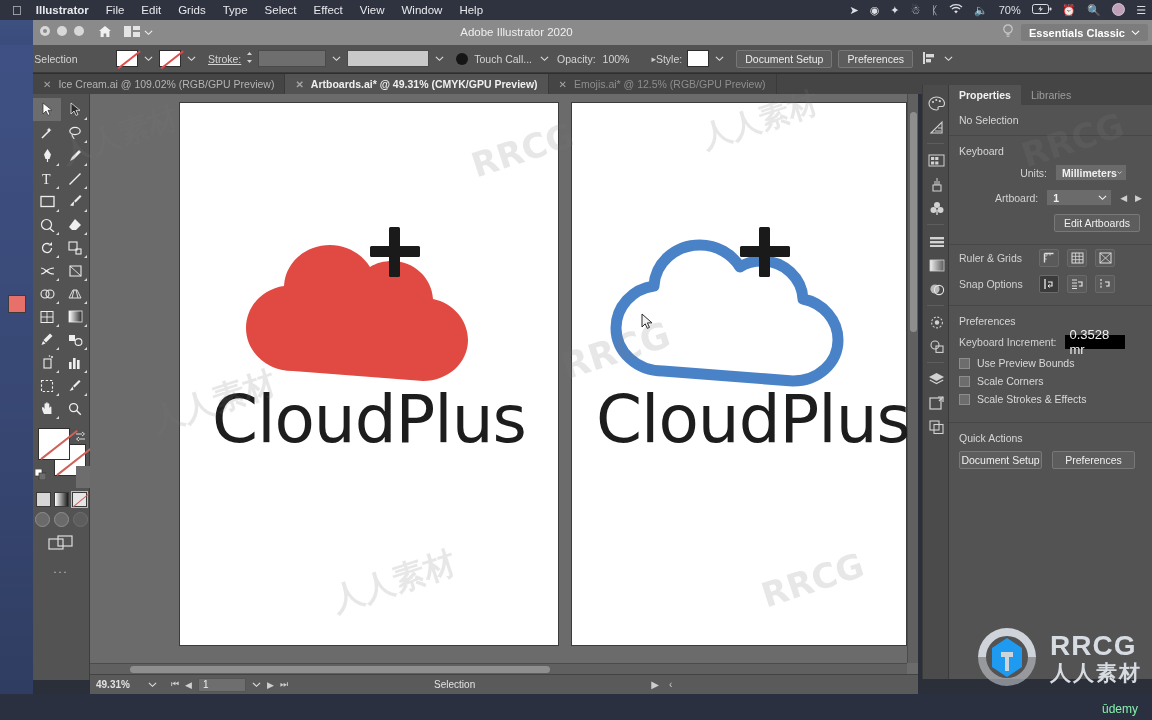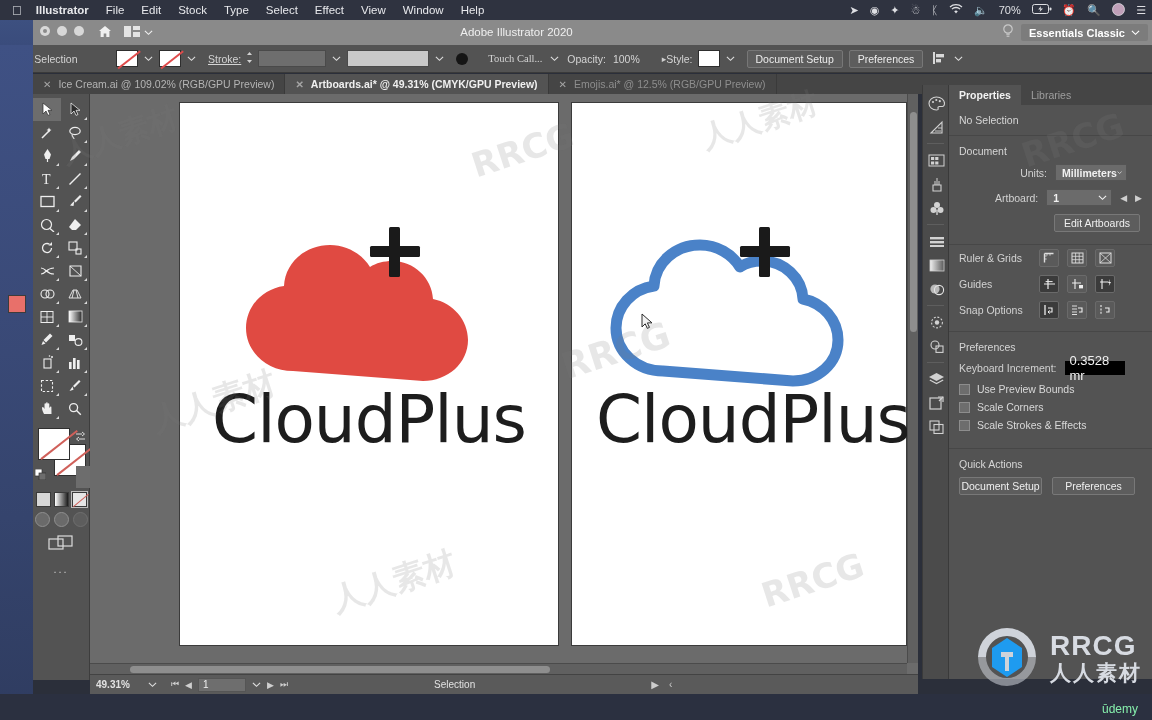--- a/index.html
+++ b/index.html
@@ -214,21 +214,21 @@
 </head>
 <body>
 
 <div id="app">
 
   <div class="macbar">
     <span class="apple"></span>
     <span class="mi bold">Illustrator</span>
     <span class="mi">File</span>
     <span class="mi">Edit</span>
-    <span class="mi">Stock</span>
+    <span class="mi">Grids</span>
     <span class="mi">Type</span>
     <span class="mi">Select</span>
     <span class="mi">Effect</span>
     <span class="mi">View</span>
     <span class="mi">Window</span>
     <span class="mi">Help</span>
 
     <div class="right">
       <span class="g">➤</span>
       <span class="g">◉</span>
@@ -327,21 +327,21 @@
     <svg class="chev" viewBox="0 0 10 10" style="margin:0 6px;">
         <path d="M1 3.2 5 7l4-3.8" stroke="#dcdcdc" stroke-width="1.3" fill="none"></path>
       </svg>
 
     <span class="field" style="width:82px;background:#c9c9c9;"></span>
     <svg class="chev" viewBox="0 0 10 10" style="margin:0 6px;">
         <path d="M1 3.2 5 7l4-3.8" stroke="#dcdcdc" stroke-width="1.3" fill="none"></path>
       </svg>
 
     <span style="width:12px;height:12px;border-radius:50%;background:#151515;margin-left:6px;"></span>
-    <span class="lbl" style="margin-left:20px;font-family:Liberation Serif, serif;">Touch Call...</span>
+    <span class="lbl" style="margin-left:6px;">Touch Call...</span>
     <svg class="chev" viewBox="0 0 10 10" style="margin:0 8px;">
         <path d="M1 3.2 5 7l4-3.8" stroke="#dcdcdc" stroke-width="1.3" fill="none"></path>
       </svg>
 
     <span class="lbl">Opacity:</span>
     <span class="lbl" style="margin-left:7px;">100%</span>
     <span style="margin-left:22px;color:#cfcfcf;font-size:9px;">▸</span>
 
     <span class="lbl" style="">Style:</span>
     <span class="swatch-box" style="margin-left:5px;background:#fff;"></span>
@@ -781,21 +781,21 @@
 
   <div class="props">
     <div class="ptabs">
       <div class="ptab active">Properties</div>
       <div class="ptab">Libraries</div>
     </div>
 
     <div class="psec-title">No Selection</div>
     <div class="pdiv"></div>
 
-    <div class="psec-title">Document</div>
+    <div class="psec-title">Keyboard</div>
 
     <div class="prow">
       <span class="lab r">Units:</span>
       <span class="pselect" style="width:72px;">
         <span>Millimeters</span>
         <svg class="chev" viewBox="0 0 10 10">
             <path d="M1 3.2 5 7l4-3.8" stroke="#f0f0f0" stroke-width="1.3" fill="none"></path>
           </svg>
       </span>
     </div>
@@ -833,41 +833,20 @@
           </svg>
         </span>
       <span class="iconbtn">
           <svg width="13" height="12" viewBox="0 0 13 12">
             <rect x="1" y="1" width="11" height="10" stroke="#ddd" stroke-width="1" fill="none"></rect>
             <path d="M1 1l11 10M12 1 1 11" stroke="#ddd" stroke-width=".8"></path>
           </svg>
         </span>
     </div>
 
-    <div class="prow">
-      <span class="lab" style="width:72px;">Guides</span>
-      <span class="iconbtn on">
-          <svg width="13" height="12" viewBox="0 0 13 12">
-            <path d="M1 6h11M5 1v10" stroke="#eee" stroke-width="1.2"></path>
-            <path d="M2.6 3.6h7" stroke="#eee" stroke-width="1"></path>
-          </svg>
-        </span>
-      <span class="iconbtn">
-          <svg width="13" height="12" viewBox="0 0 13 12">
-            <path d="M1 5h9M4 1v10" stroke="#eee" stroke-width="1.1"></path>
-            <rect x="8" y="7" width="4" height="3.4" fill="#eee"></rect>
-          </svg>
-        </span>
-      <span class="iconbtn on">
-          <svg width="13" height="12" viewBox="0 0 13 12">
-            <path d="M1 4h8M3 1v10" stroke="#eee" stroke-width="1.1"></path>
-            <path d="M9 5l2-4-.6 3H12l-2.2 4 .6-3z" fill="#eee"></path>
-          </svg>
-        </span>
-    </div>
 
     <div class="prow">
       <span class="lab" style="width:72px;">Snap Options</span>
       <span class="iconbtn on">
           <svg width="13" height="12" viewBox="0 0 13 12">
             <path d="M2 1v10" stroke="#eee" stroke-width="1.3"></path>
             <path d="M5 4h4v4H6" stroke="#eee" stroke-width="1.1" fill="none"></path>
             <path d="M6.6 6.4 5 8l1.6 1.6" stroke="#eee" stroke-width="1" fill="none"></path>
           </svg>
         </span>

